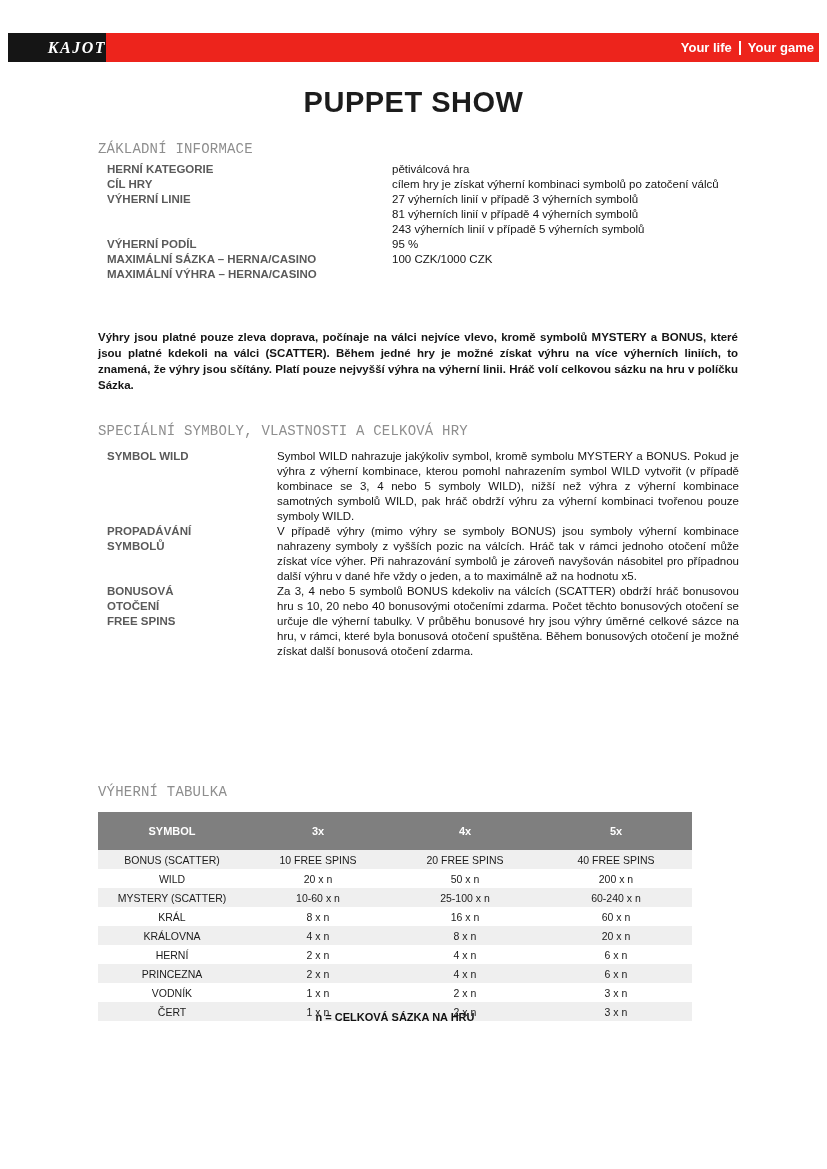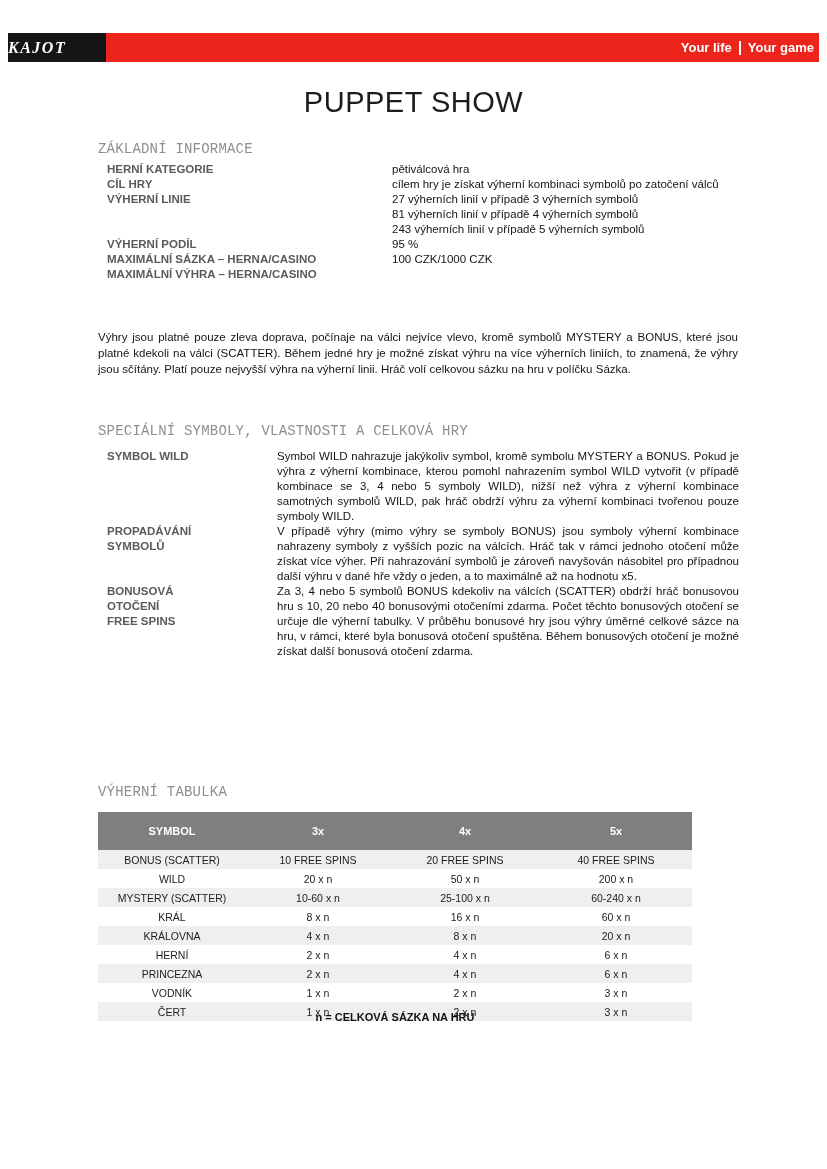--- a/index.html
+++ b/index.html
@@ -8,53 +8,53 @@
     position:relative; width:827px; height:1169px; background:#ffffff;
     font-family:"Liberation Sans", sans-serif; color:#1b1b1b; overflow:hidden;
   }
   
   .topbar {
     position:absolute; left:8px; right:8px; top:33px; height:29px;
     background:#ed241c; display:flex; align-items:center;
   }
   .logo-box {
     width:98px; height:29px; background:#151515;
-    display:flex; align-items:center; justify-content:flex-start; flex:0 0 auto;
+    display:flex; align-items:center; justify-content:flex-end; flex:0 0 auto;
   }
   .logo-text {
     color:#ffffff; font-family:"Liberation Serif", serif;
     font-weight:bold; font-style:italic; font-size:16px; letter-spacing:1.5px;
   }
   .slogan {
     margin-left:auto; padding-right:5px; color:#ffffff; font-weight:bold;
     font-size:13px; display:flex; align-items:center; gap:7px;
   }
   .slogan-sep { width:2px; height:14px; background:#ffffff; }
   
   .title {
     position:absolute; top:86px; left:0; width:100%; text-align:center;
-    font-size:29px; font-weight:400; letter-spacing:0.5px; color:#1c1c1c;
+    font-size:29px; font-weight:700; letter-spacing:0.5px; color:#1c1c1c;
   }
   
   .sec-heading { color:#8e8e8e; font-size:14px; letter-spacing:0.2px;font-family:Liberation Mono, monospace; }
   .kv-row { display:flex; align-items:flex-start; }
   .kv-label {
     font-weight:bold; color:#5a5a5a; font-size:11.5px; line-height:15px;
     padding-left:9px; white-space:pre-line;
   }
   .kv-value { font-size:11.5px; line-height:15px; color:#141414; }
   
   .basic-rows { position:absolute; left:98px; top:162px; width:640px; }
   .basic-rows .kv-label { width:294px; flex:0 0 294px; }
   .basic-rows .kv-value { width:346px; text-align:justify; }
   .basic-heading { position:absolute; left:98px; top:141px; }
   
   .intro {
     position:absolute; left:98px; top:329px; width:640px;
-    font-size:11.5px; line-height:16px; text-align:justify; color:#141414;
+    font-size:11.5px; line-height:16px; text-align:justify; color:#141414;font-weight:bold;
   }
   
   .special-heading { position:absolute; left:98px; top:423px; }
   .special-rows { position:absolute; left:98px; top:449px; width:641px; }
   .special-rows .kv-label { width:179px; flex:0 0 179px; }
   .special-rows .kv-value { width:462px; text-align:justify; }
   
   .paytable-heading { position:absolute; left:98px; top:784px; }
   .paytable {
     position:absolute; left:98px; top:812px; width:594px;

